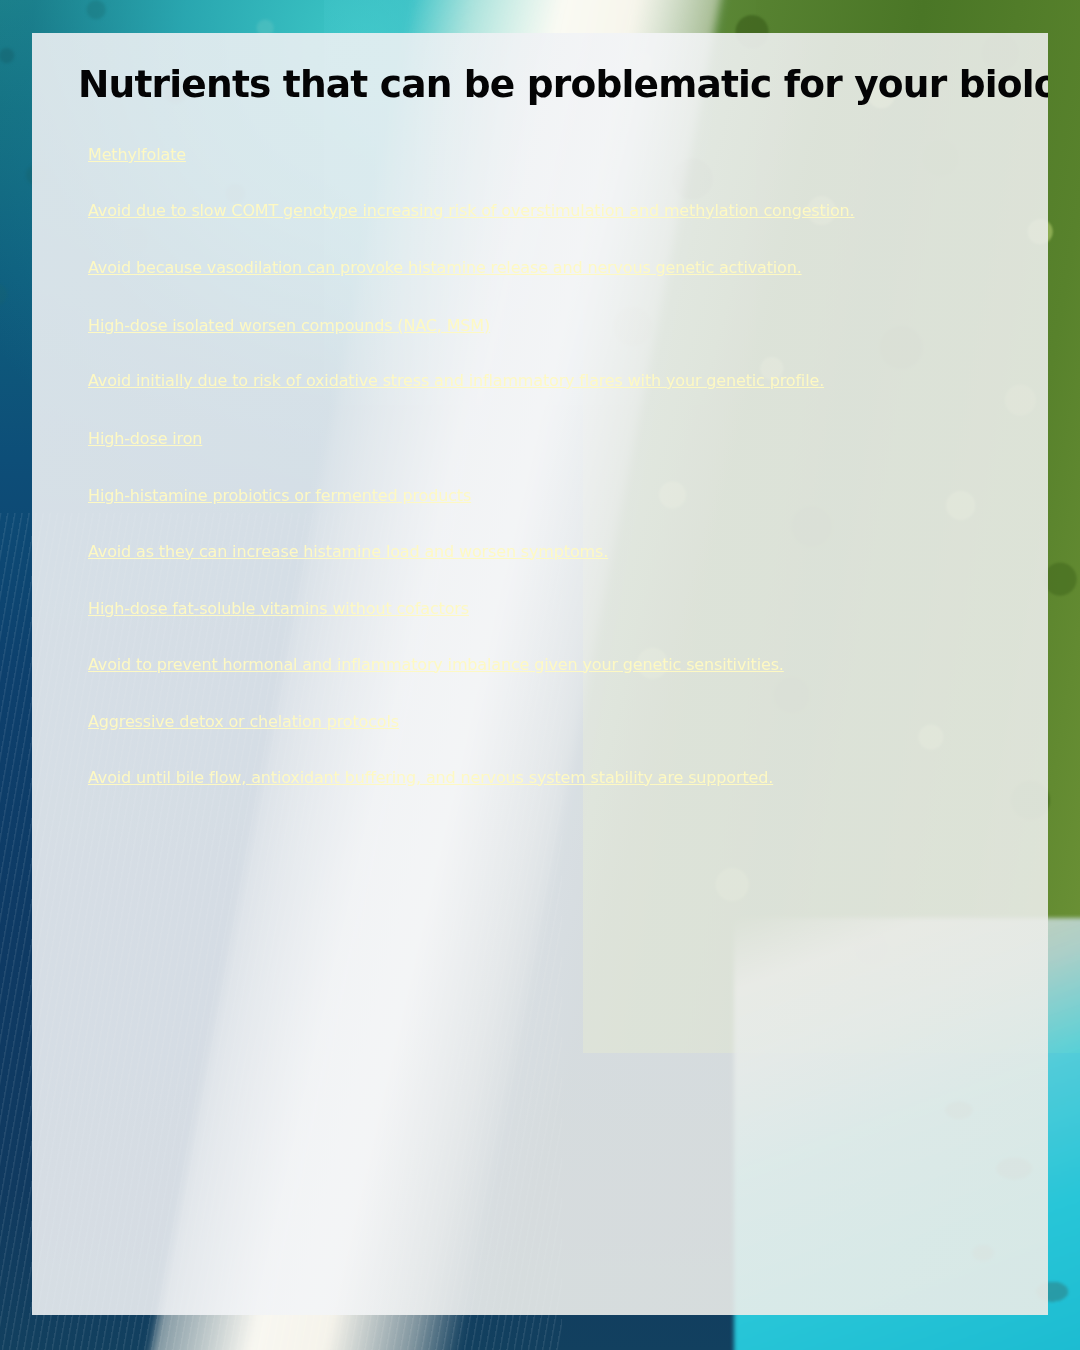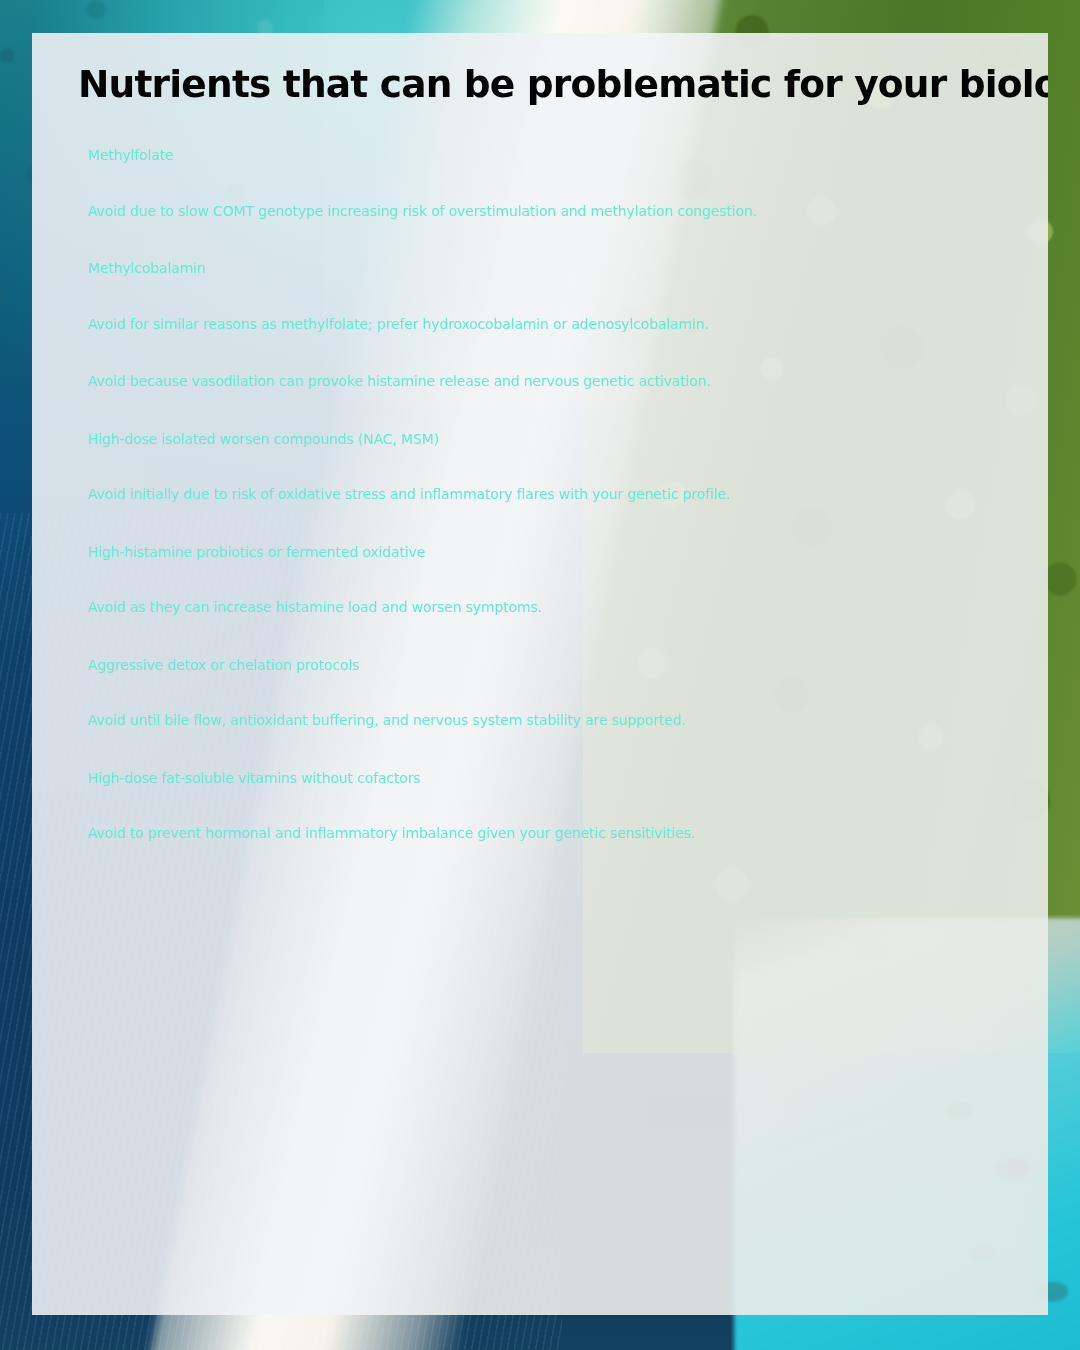--- a/index.html
+++ b/index.html
@@ -232,25 +232,26 @@
     margin-top: 35px;
     padding-left: 28px;
   }
 
   .nutrient-entry { margin-bottom: 27px; }
   .nutrient-entry:last-child { margin-bottom: 0; }
 
   .nutrient-name,
   .nutrient-advice {
     font-family: "DejaVu Sans", sans-serif;
-    font-size: 14px;
+    font-size: 16px;
     font-weight: 400;
     line-height: 30.5px;
-    color: #5eead4;
+    color: #fef9c3;
     letter-spacing: -0.15px;
+    text-decoration: underline;
   }
 
   .nutrient-advice { max-width: 935px; margin-top: 25px; }
 </style>
 </head>
 <body>
 
 <div id="bg-photo">
   <div class="bg-ocean-deep"></div>
   <div class="bg-ripple"></div>
@@ -268,40 +269,37 @@
   <div id="card-inner">
 
     <h1 id="page-title">Nutrients that can be problematic for your biology</h1>
 
     <div id="nutrient-list">
         <div class="nutrient-entry">
           <div class="nutrient-name">Methylfolate</div>
           <div class="nutrient-advice">Avoid due to slow COMT genotype increasing risk of overstimulation and methylation congestion.</div>
         </div>
         <div class="nutrient-entry">
-          <div class="nutrient-name">Methylcobalamin</div>
-          <div class="nutrient-advice">Avoid for similar reasons as methylfolate; prefer hydroxocobalamin or adenosylcobalamin.</div>
-        </div>
-        <div class="nutrient-entry">
           <div class="nutrient-advice">Avoid because vasodilation can provoke histamine release and nervous genetic activation.</div>
         </div>
         <div class="nutrient-entry">
           <div class="nutrient-name">High-dose isolated worsen compounds (NAC, MSM)</div>
           <div class="nutrient-advice">Avoid initially due to risk of oxidative stress and inflammatory flares with your genetic profile.</div>
         </div>
         <div class="nutrient-entry">
-        </div>
-        <div class="nutrient-entry">
-          <div class="nutrient-name">High-histamine probiotics or fermented oxidative</div>
+          <div class="nutrient-name">High-dose iron</div>
+        </div>
+        <div class="nutrient-entry">
+          <div class="nutrient-name">High-histamine probiotics or fermented products</div>
           <div class="nutrient-advice">Avoid as they can increase histamine load and worsen symptoms.</div>
+        </div>
+        <div class="nutrient-entry">
+          <div class="nutrient-name">High-dose fat-soluble vitamins without cofactors</div>
+          <div class="nutrient-advice">Avoid to prevent hormonal and inflammatory imbalance given your genetic sensitivities.</div>
         </div>
         <div class="nutrient-entry">
           <div class="nutrient-name">Aggressive detox or chelation protocols</div>
           <div class="nutrient-advice">Avoid until bile flow, antioxidant buffering, and nervous system stability are supported.</div>
         </div>
-        <div class="nutrient-entry">
-          <div class="nutrient-name">High-dose fat-soluble vitamins without cofactors</div>
-          <div class="nutrient-advice">Avoid to prevent hormonal and inflammatory imbalance given your genetic sensitivities.</div>
-        </div>
       </div>
 
   </div>
 </div>
 
 </body></html>

